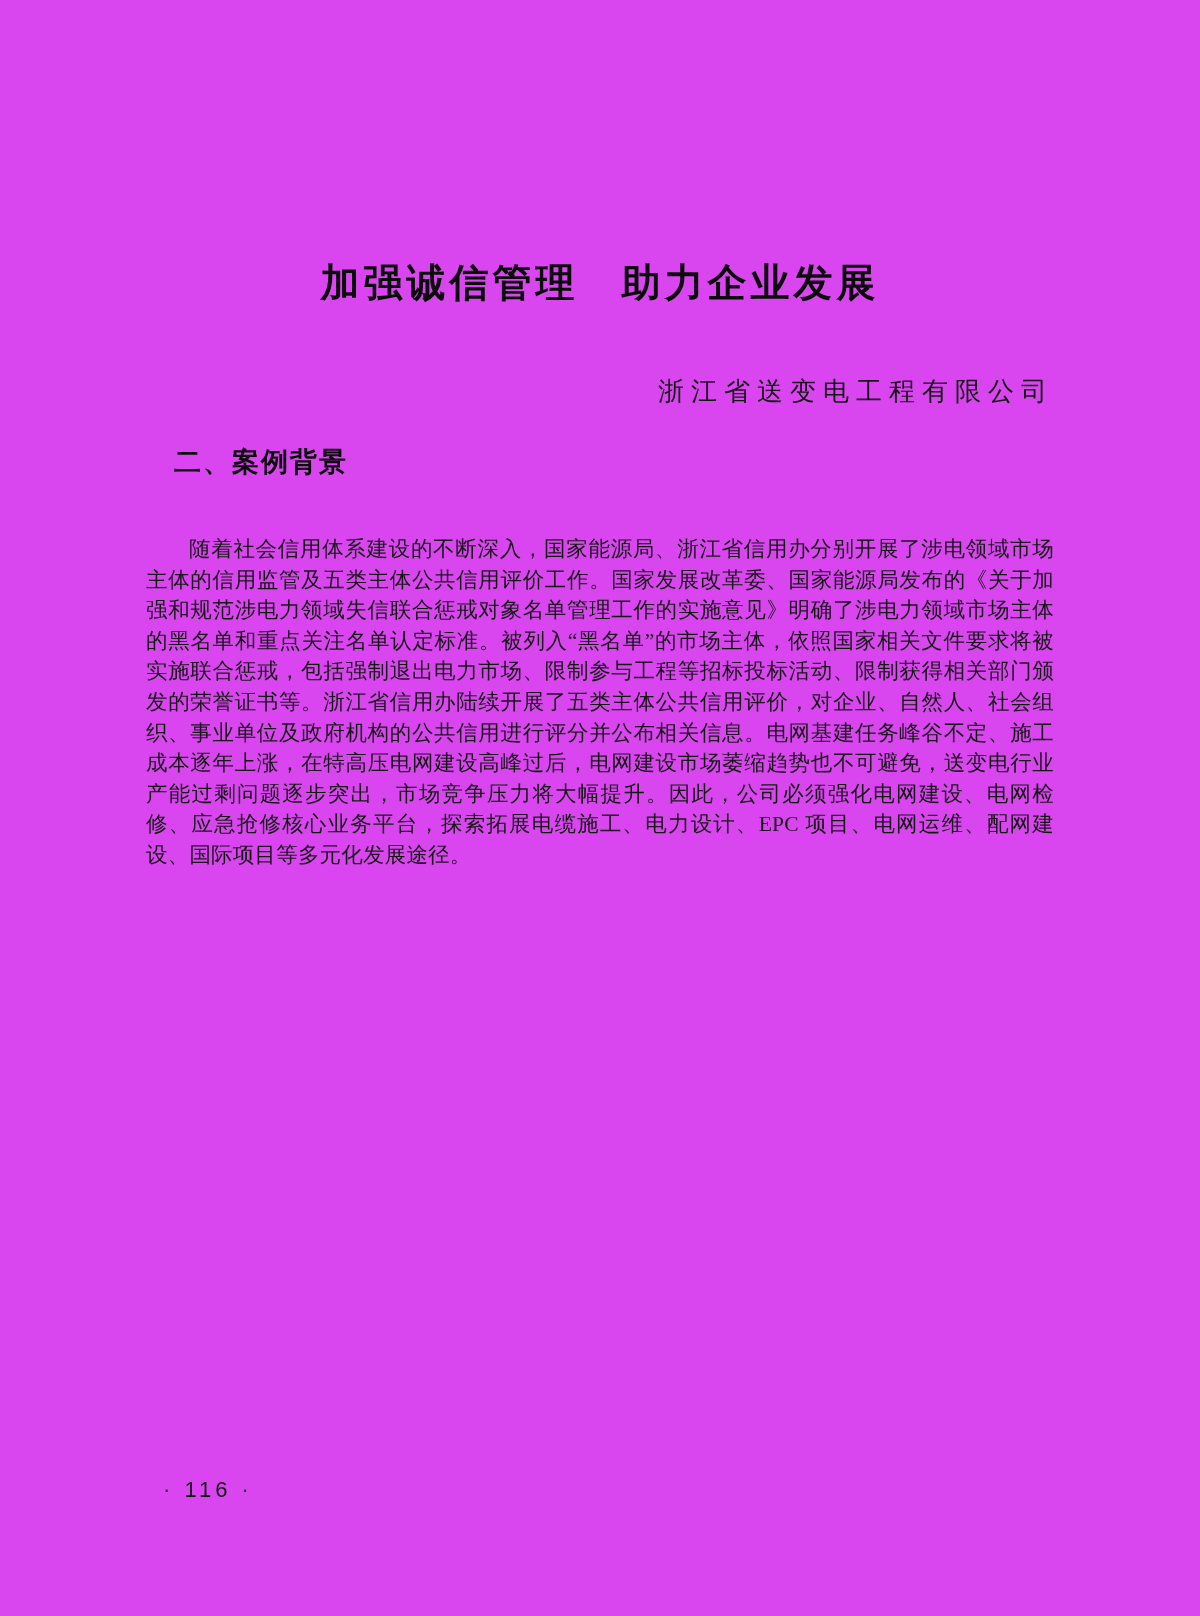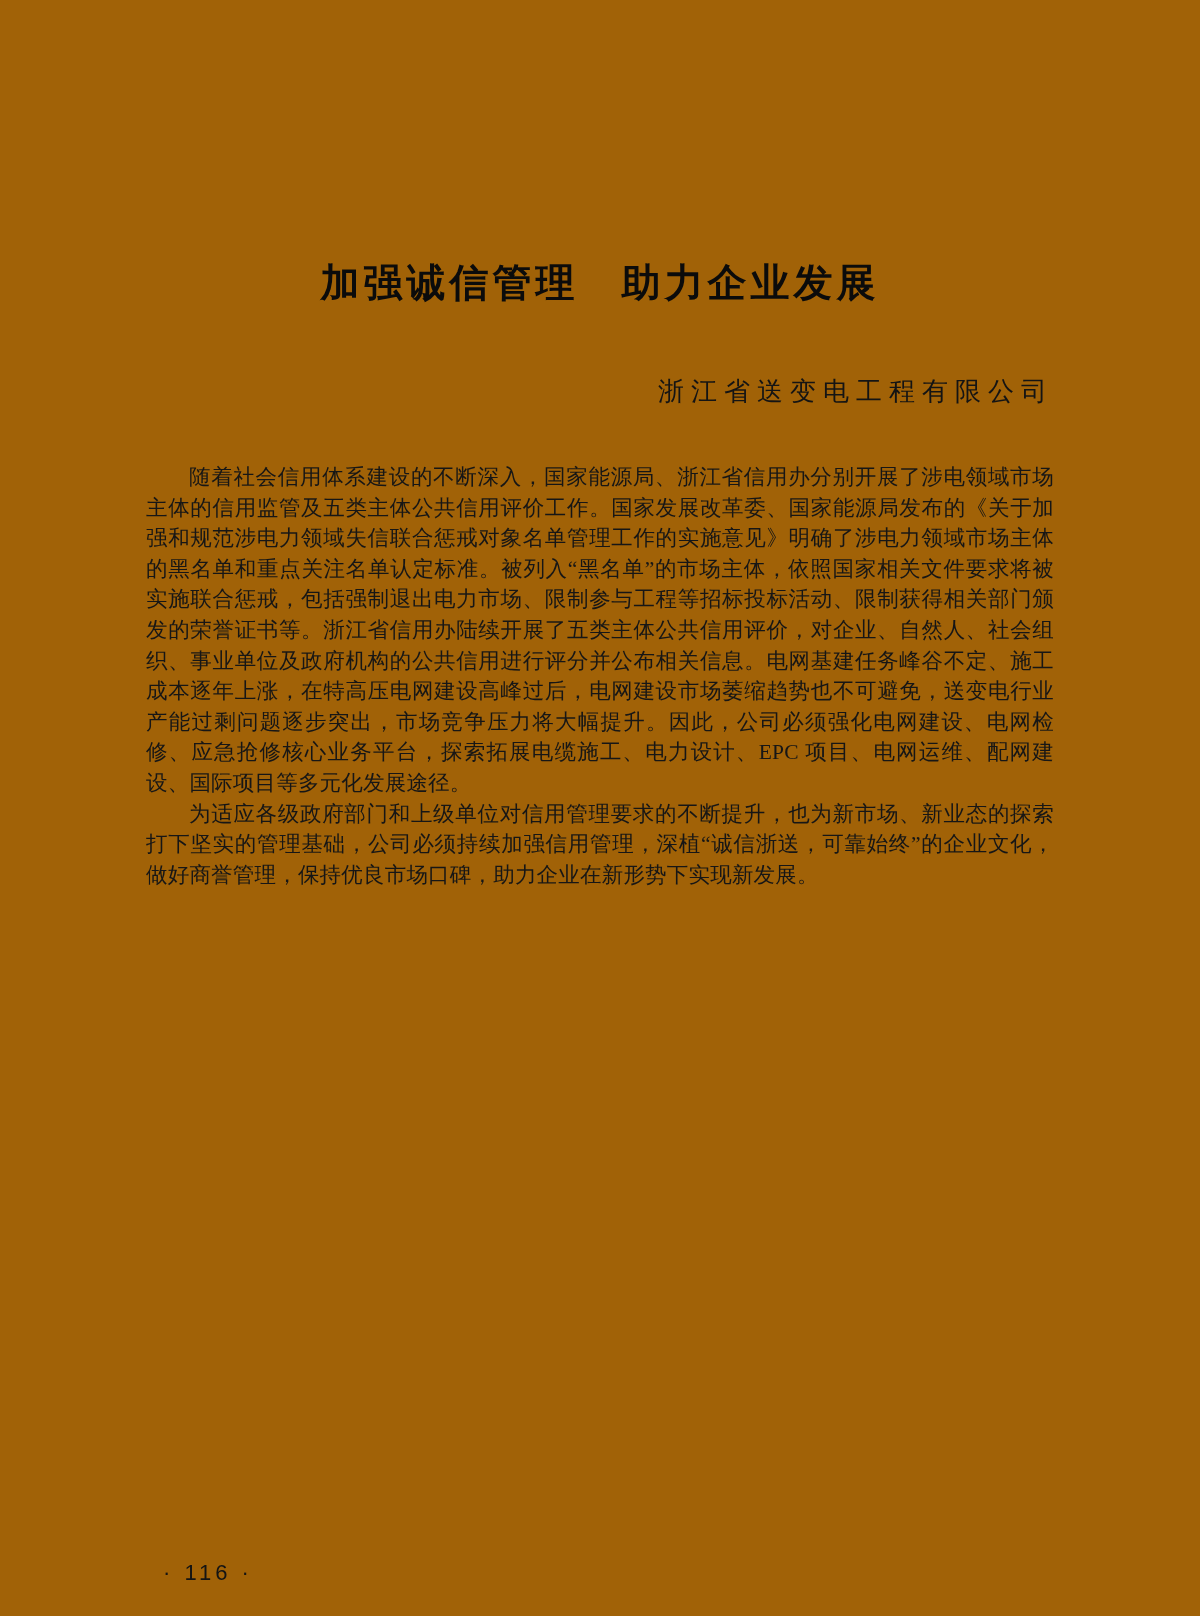--- a/index.html
+++ b/index.html
@@ -2,21 +2,21 @@
 <html><head>
 <meta charset="utf-8">
 <style>
   * { margin: 0; padding: 0; box-sizing: border-box; }
   html, body { background: #ffffff; }
   .page {
     position: relative;
     width: 1200px;
     height: 1616px;
     margin: 0 auto;
-    background: #a16207;
+    background: #d946ef;
     color: #111111;
     font-family: "Liberation Serif", "DejaVu Serif", serif;
     overflow: hidden;
   }
   .content {
     padding: 0 146px;
   }
   .doc-title {
     margin-top: 260px;
     text-align: center;
@@ -52,41 +52,41 @@
     font-size: 21.5px;
     line-height: 30.6px;
     text-align: justify;
     text-indent: 2em;
     color: #161616;
     letter-spacing: 0.2px;
   }
   .page-number {
     position: absolute;
     left: 163px;
-    top: 1560px;
+    top: 1477px;
     font-family: "Liberation Sans", "DejaVu Sans", sans-serif;
     font-size: 22px;
     letter-spacing: 4px;
     color: #141414;
   }
 </style>
 </head>
 <body>
 
 <div class="page">
   <div class="content">
 
     <h1 class="doc-title">加强诚信管理　助力企业发展</h1>
 
     <div class="doc-subtitle">浙江省送变电工程有限公司</div>
 
 
 
+    <h2 class="section-heading heading-2">二、案例背景</h2>
 
     <div class="section-body">
       <p>随着社会信用体系建设的不断深入，国家能源局、浙江省信用办分别开展了涉电领域市场主体的信用监管及五类主体公共信用评价工作。国家发展改革委、国家能源局发布的《关于加强和规范涉电力领域失信联合惩戒对象名单管理工作的实施意见》明确了涉电力领域市场主体的黑名单和重点关注名单认定标准。被列入“黑名单”的市场主体，依照国家相关文件要求将被实施联合惩戒，包括强制退出电力市场、限制参与工程等招标投标活动、限制获得相关部门颁发的荣誉证书等。浙江省信用办陆续开展了五类主体公共信用评价，对企业、自然人、社会组织、事业单位及政府机构的公共信用进行评分并公布相关信息。电网基建任务峰谷不定、施工成本逐年上涨，在特高压电网建设高峰过后，电网建设市场萎缩趋势也不可避免，送变电行业产能过剩问题逐步突出，市场竞争压力将大幅提升。因此，公司必须强化电网建设、电网检修、应急抢修核心业务平台，探索拓展电缆施工、电力设计、EPC 项目、电网运维、配网建设、国际项目等多元化发展途径。</p>
-      <p>为适应各级政府部门和上级单位对信用管理要求的不断提升，也为新市场、新业态的探索打下坚实的管理基础，公司必须持续加强信用管理，深植“诚信浙送，可靠始终”的企业文化，做好商誉管理，保持优良市场口碑，助力企业在新形势下实现新发展。</p>
     </div>
 
   </div>
 
   <div class="page-number">· 116 ·</div>
 </div>
 
 </body></html>

